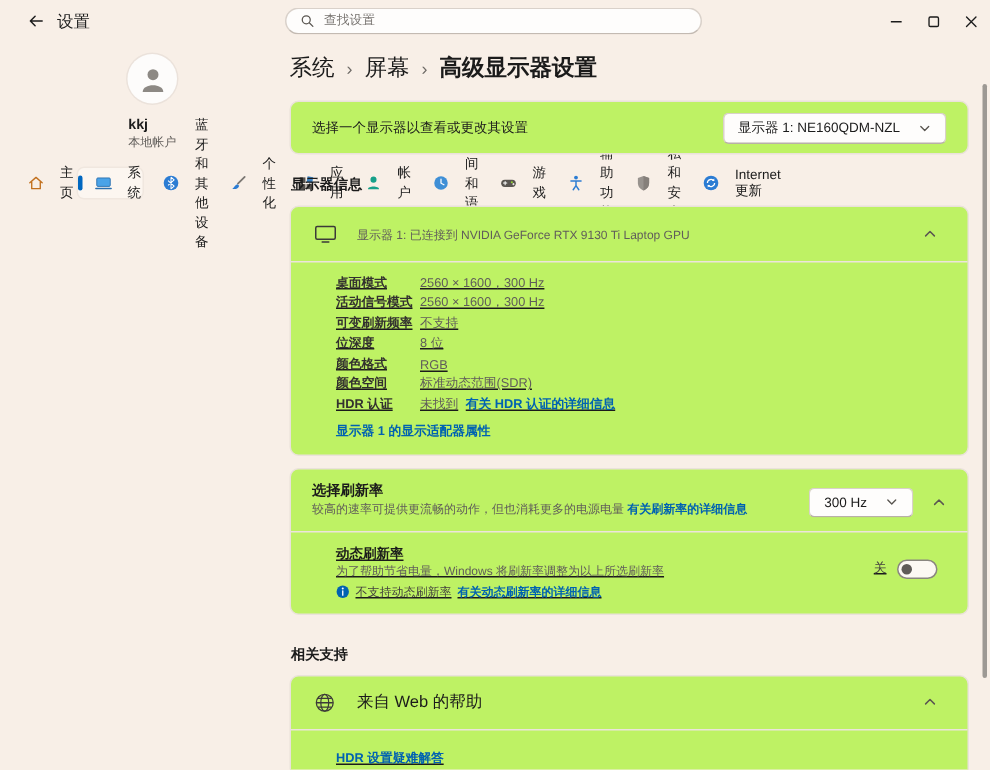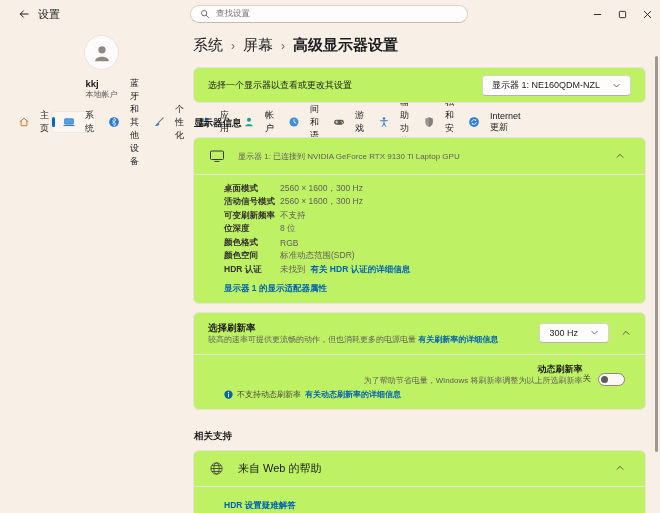--- a/index.html
+++ b/index.html
@@ -55,37 +55,37 @@
     height:21px; padding:0 9px; font-size:9px; cursor:pointer; white-space:nowrap;
   }
 
   .card-header { display:flex; align-items:center; gap:13px; padding:10px 14px; cursor:pointer; }
   .card-header .hd-icon { width:17px; display:flex; justify-content:center; }
   .hd-text { flex:1; min-width:0; }
   .hd-title { font-size:9.5px; font-weight:600; line-height:12px; }
   .hd-sub { font-size:8px; color:#605d5a; line-height:11px; }
   .expander { width:22px; display:flex; justify-content:center; cursor:pointer; }
 
-  .card-body { border-top:1px solid #ece4dc; }
+  .card-body { border-top:1px solid #ece4dc;text-decoration:underline; }
 
   .info-rows { padding:7px 14px 8px 30px; }
   .info-row { display:flex; align-items:center; height:13.5px; font-size:8.5px; }
   .info-row .lbl { width:56px; font-weight:600; color:#33312f; flex-shrink:0; }
   .info-row .val { color:#605d5a; }
   a.link-bold, .link-bold { color:#0062b1; font-weight:bold; text-decoration:none; cursor:pointer; }
   .adapter-link { font-size:8.5px; font-weight:600; color:#0062b1; margin-top:5px; cursor:pointer; display:inline-block; }
 
-  .refresh-header { display:flex; align-items:center; padding:8px 8px 9px 14px; gap:8px; }
+  .refresh-header { display:flex; align-items:flex-end; padding:8px 8px 9px 14px; gap:8px; }
   .rf-text { flex:1; min-width:0; }
   .rf-title { font-size:9.5px; font-weight:600; line-height:13px; }
   .rf-desc { font-size:8px; color:#605d5a; line-height:11px; }
   .rf-right { display:flex; align-items:center; gap:6px; }
   .dropdown.small { height:20px; min-width:62px; justify-content:space-between; }
 
-  .dyn-row { display:flex; align-items:flex-start; padding:8px 14px 9px 30px;text-align:right; }
+  .dyn-row { display:flex; align-items:flex-start; padding:8px 14px 9px 30px; }
   .dyn-text { flex:1; min-width:0; }
   .dyn-title { font-size:9px; font-weight:600; line-height:12px; }
   .dyn-desc { font-size:8px; color:#605d5a; line-height:11px; }
   .dyn-info { display:flex; align-items:center; gap:4px; margin-top:3px; font-size:8px; color:#44423f; }
   .toggle-wrap { display:flex; align-items:center; gap:7px; margin-top:10px; margin-right:6px; }
   .toggle-label { font-size:8.5px; color:#44423f; }
   .toggle { width:27px; height:13px; border:1px solid #8a8680; border-radius:7px; position:relative; background:#fcf8f3; cursor:pointer; }
   .toggle .knob { position:absolute; left:2px; top:2px; width:7px; height:7px; border-radius:50%; background:#5f5b58; }
 
   .help-links { padding:13px 14px 14px 30px; display:flex; flex-direction:column; gap:12px; }

